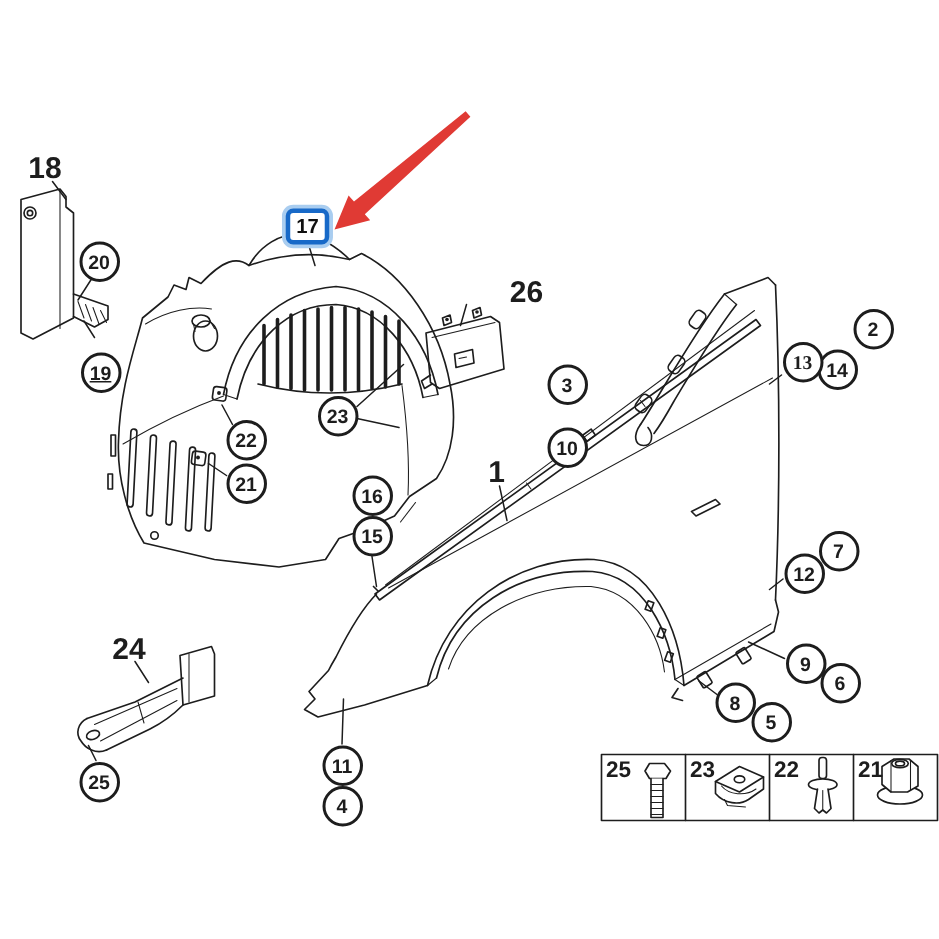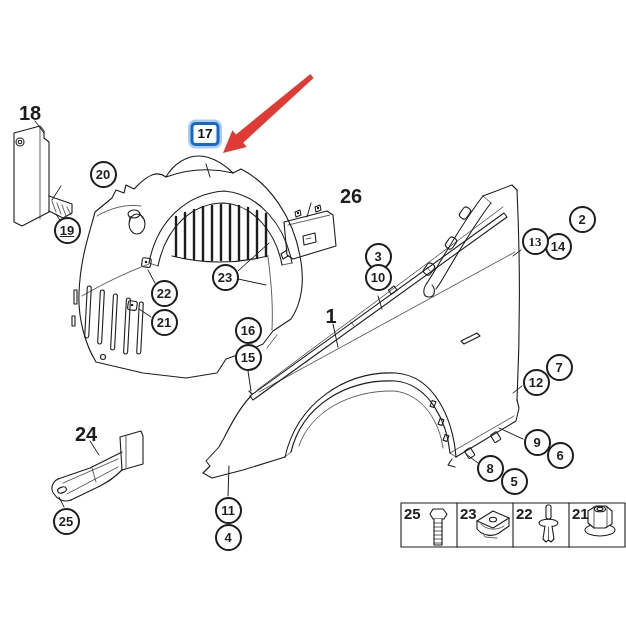--- a/index.html
+++ b/index.html
@@ -175,30 +175,30 @@
         <ellipse class="ln wfill" cx="600" cy="530" rx="15" ry="6"></ellipse>
         <path class="ln wfill" d="M588,511 L596,506 L606,506 L612,511 L612,524 L605,528 L594,528 L588,523 Z"></path>
         <path class="ln thin" d="M594,507 V528 M607,507 V527"></path>
         <ellipse class="ln" cx="600" cy="509" rx="5.5" ry="2.8"></ellipse>
         <ellipse class="ln" cx="600" cy="509" rx="3" ry="1.6"></ellipse>
       </g>
     </g>
   </svg>
 
   <div style="position:absolute;left:0;top:0;width:626px;height:626px;">
-    <div class="hlbox" style="left: 205px; top: 134px;">17</div>
-  <div class="callout" style="left: 52.5px; top: 160.5px; margin-left: 37px;">20</div>
-      <div class="callout" style="left: 53.5px; top: 217px; text-decoration: underline;">19</div>
+    <div class="hlbox" style="left: 205px; top: 151px;">17</div>
+  <div class="callout" style="left: 52.5px; top: 160.5px;">20</div>
+      <div class="callout" style="left: 53.5px; top: 235px; text-decoration: underline;">19</div>
       <div class="callout" style="left: 211.5px; top: 263.5px;">23</div>
       <div class="callout" style="left: 150.5px; top: 279.5px;">22</div>
       <div class="callout" style="left: 150.5px; top: 308.5px;">21</div>
       <div class="callout" style="left: 234.5px; top: 316.5px;">16</div>
       <div class="callout" style="left: 234.5px; top: 343.5px;">15</div>
       <div class="callout" style="left: 364.5px; top: 242.5px;">3</div>
-      <div class="callout" style="left: 364.5px; top: 264px;">10</div>
+      <div class="callout" style="left: 364.5px; top: 285px;">10</div>
       <div class="callout" style="left: 568.5px; top: 205.5px;">2</div>
       <div class="callout" style="left: 544.5px; top: 233px;">14</div>
       <div class="callout" style="left: 521.5px; top: 228px; font-family: Liberation Serif, serif;">13</div>
       <div class="callout" style="left: 545.5px; top: 353.5px;">7</div>
       <div class="callout" style="left: 522.5px; top: 368.5px;">12</div>
       <div class="callout" style="left: 546.5px; top: 441.5px;">6</div>
       <div class="callout" style="left: 523.5px; top: 428.5px;">9</div>
       <div class="callout" style="left: 500.5px; top: 467.5px;">5</div>
       <div class="callout" style="left: 476.5px; top: 454.5px;">8</div>
       <div class="callout" style="left: 214.5px; top: 496.5px;">11</div>

